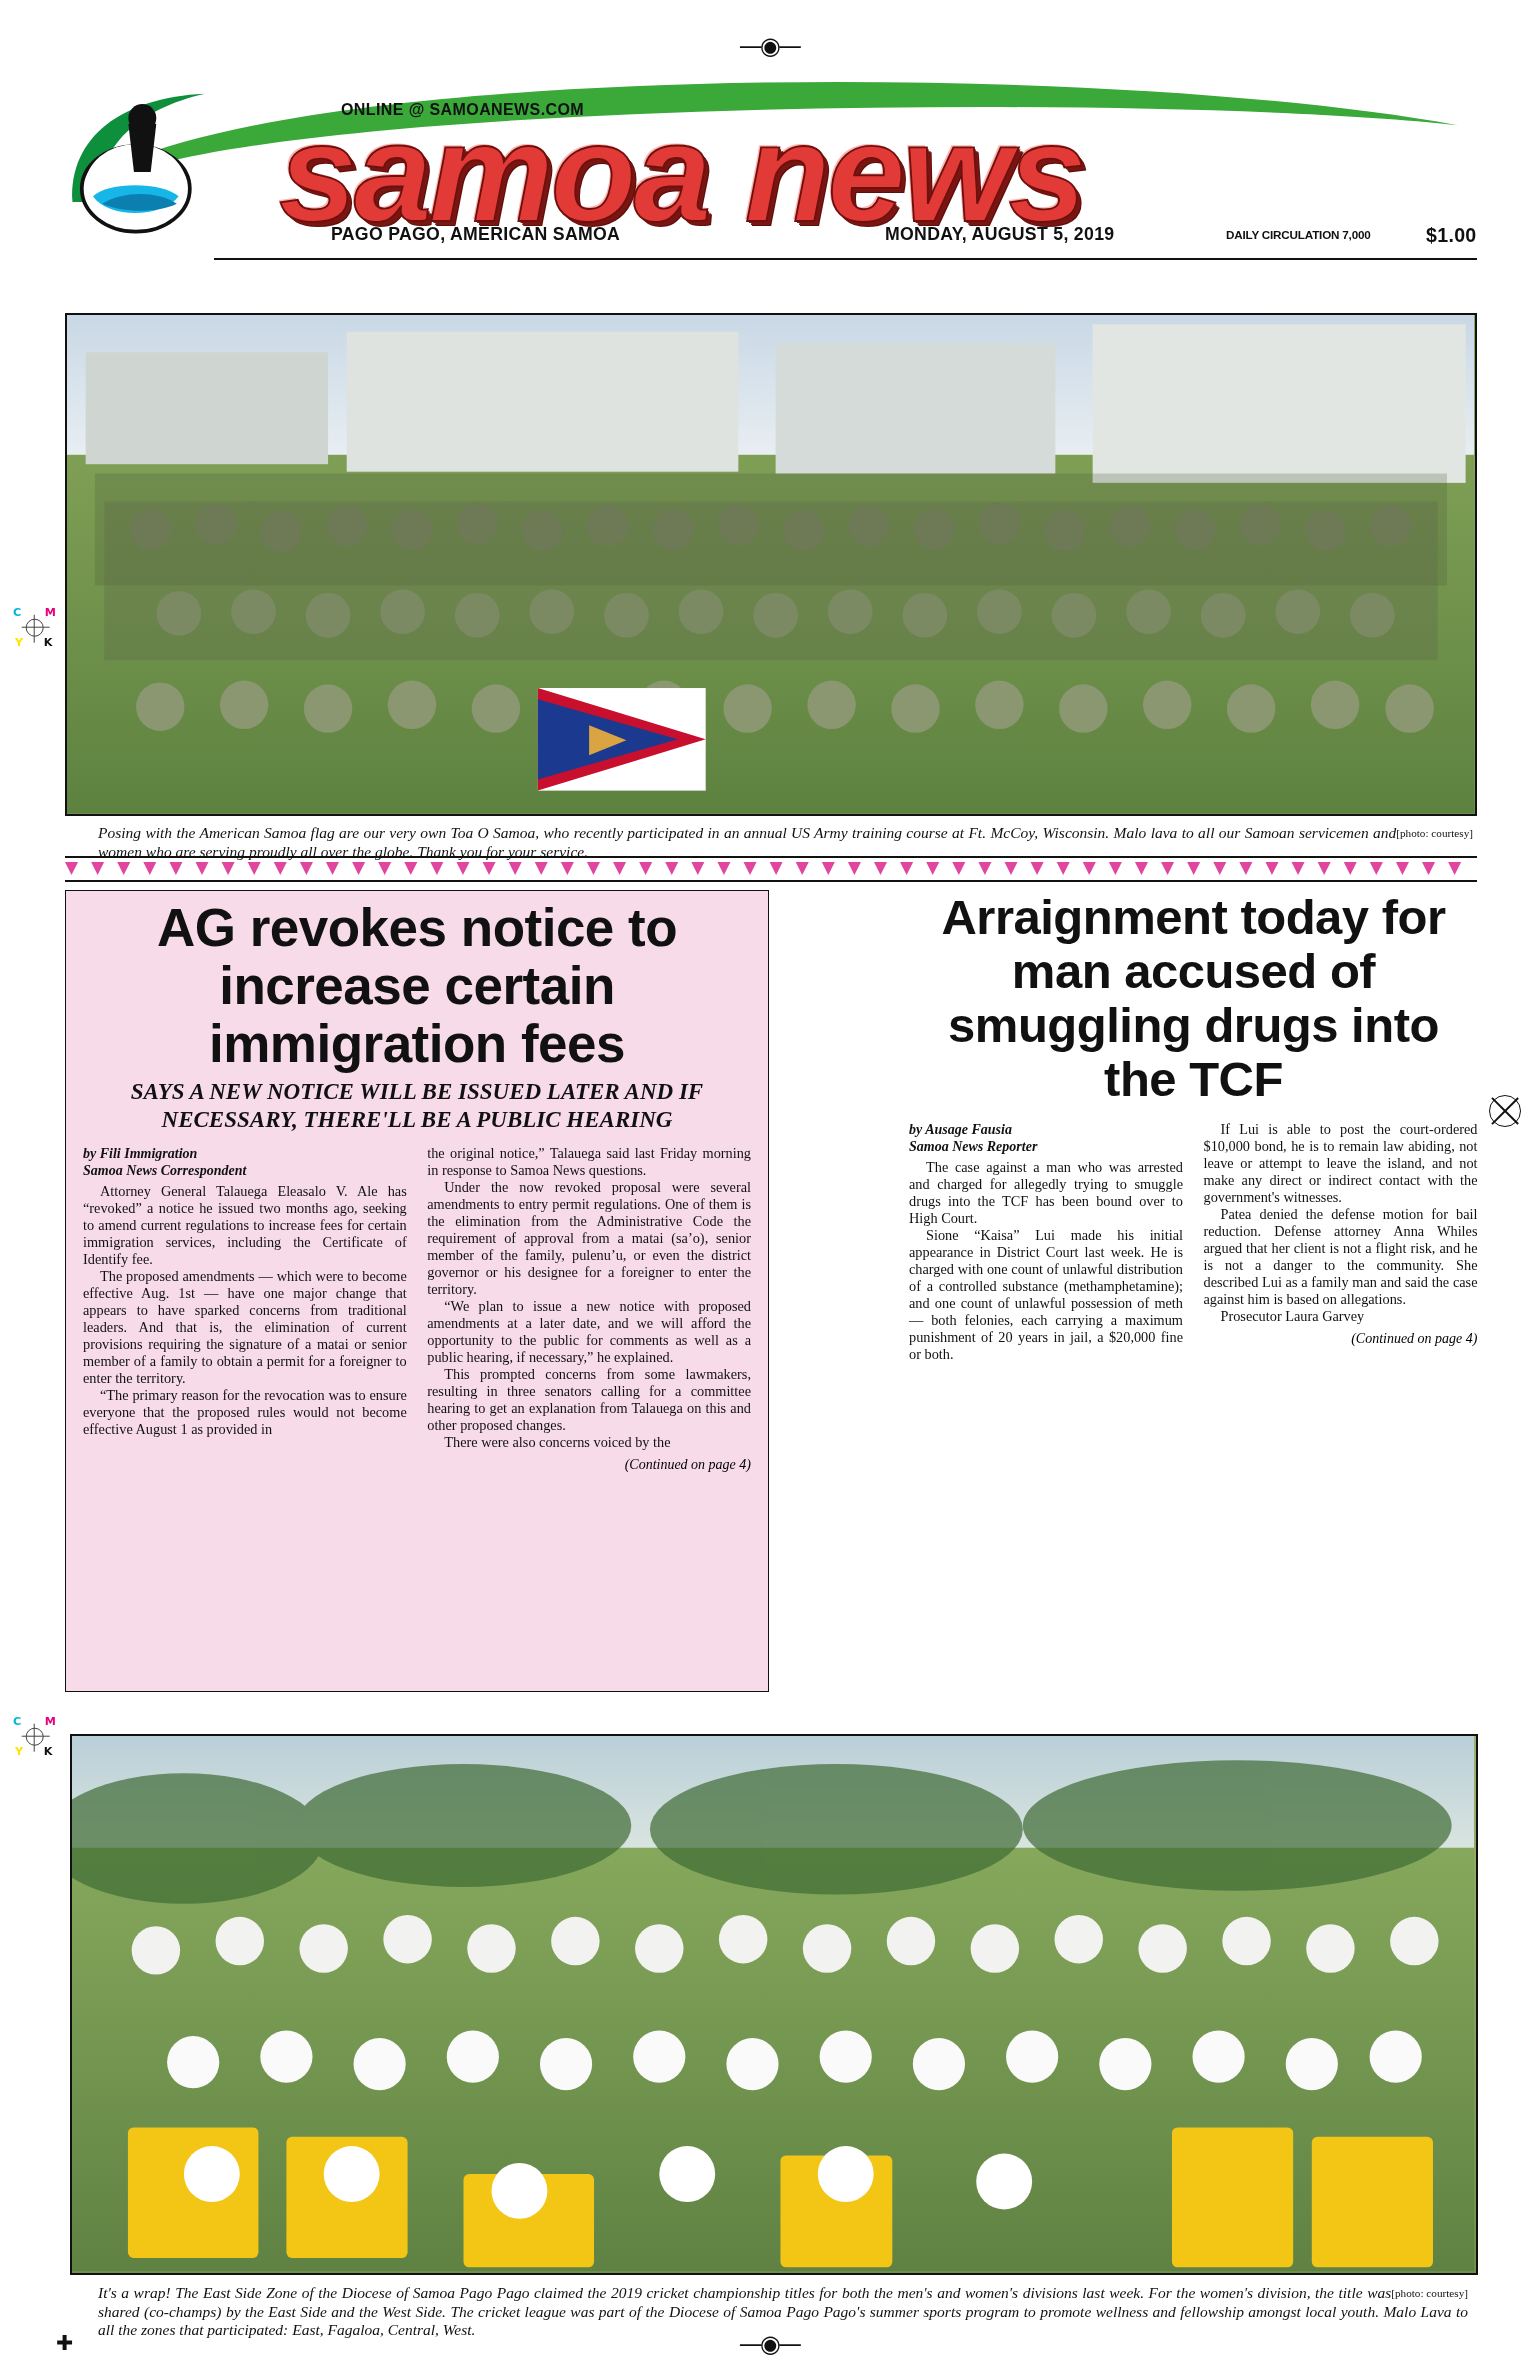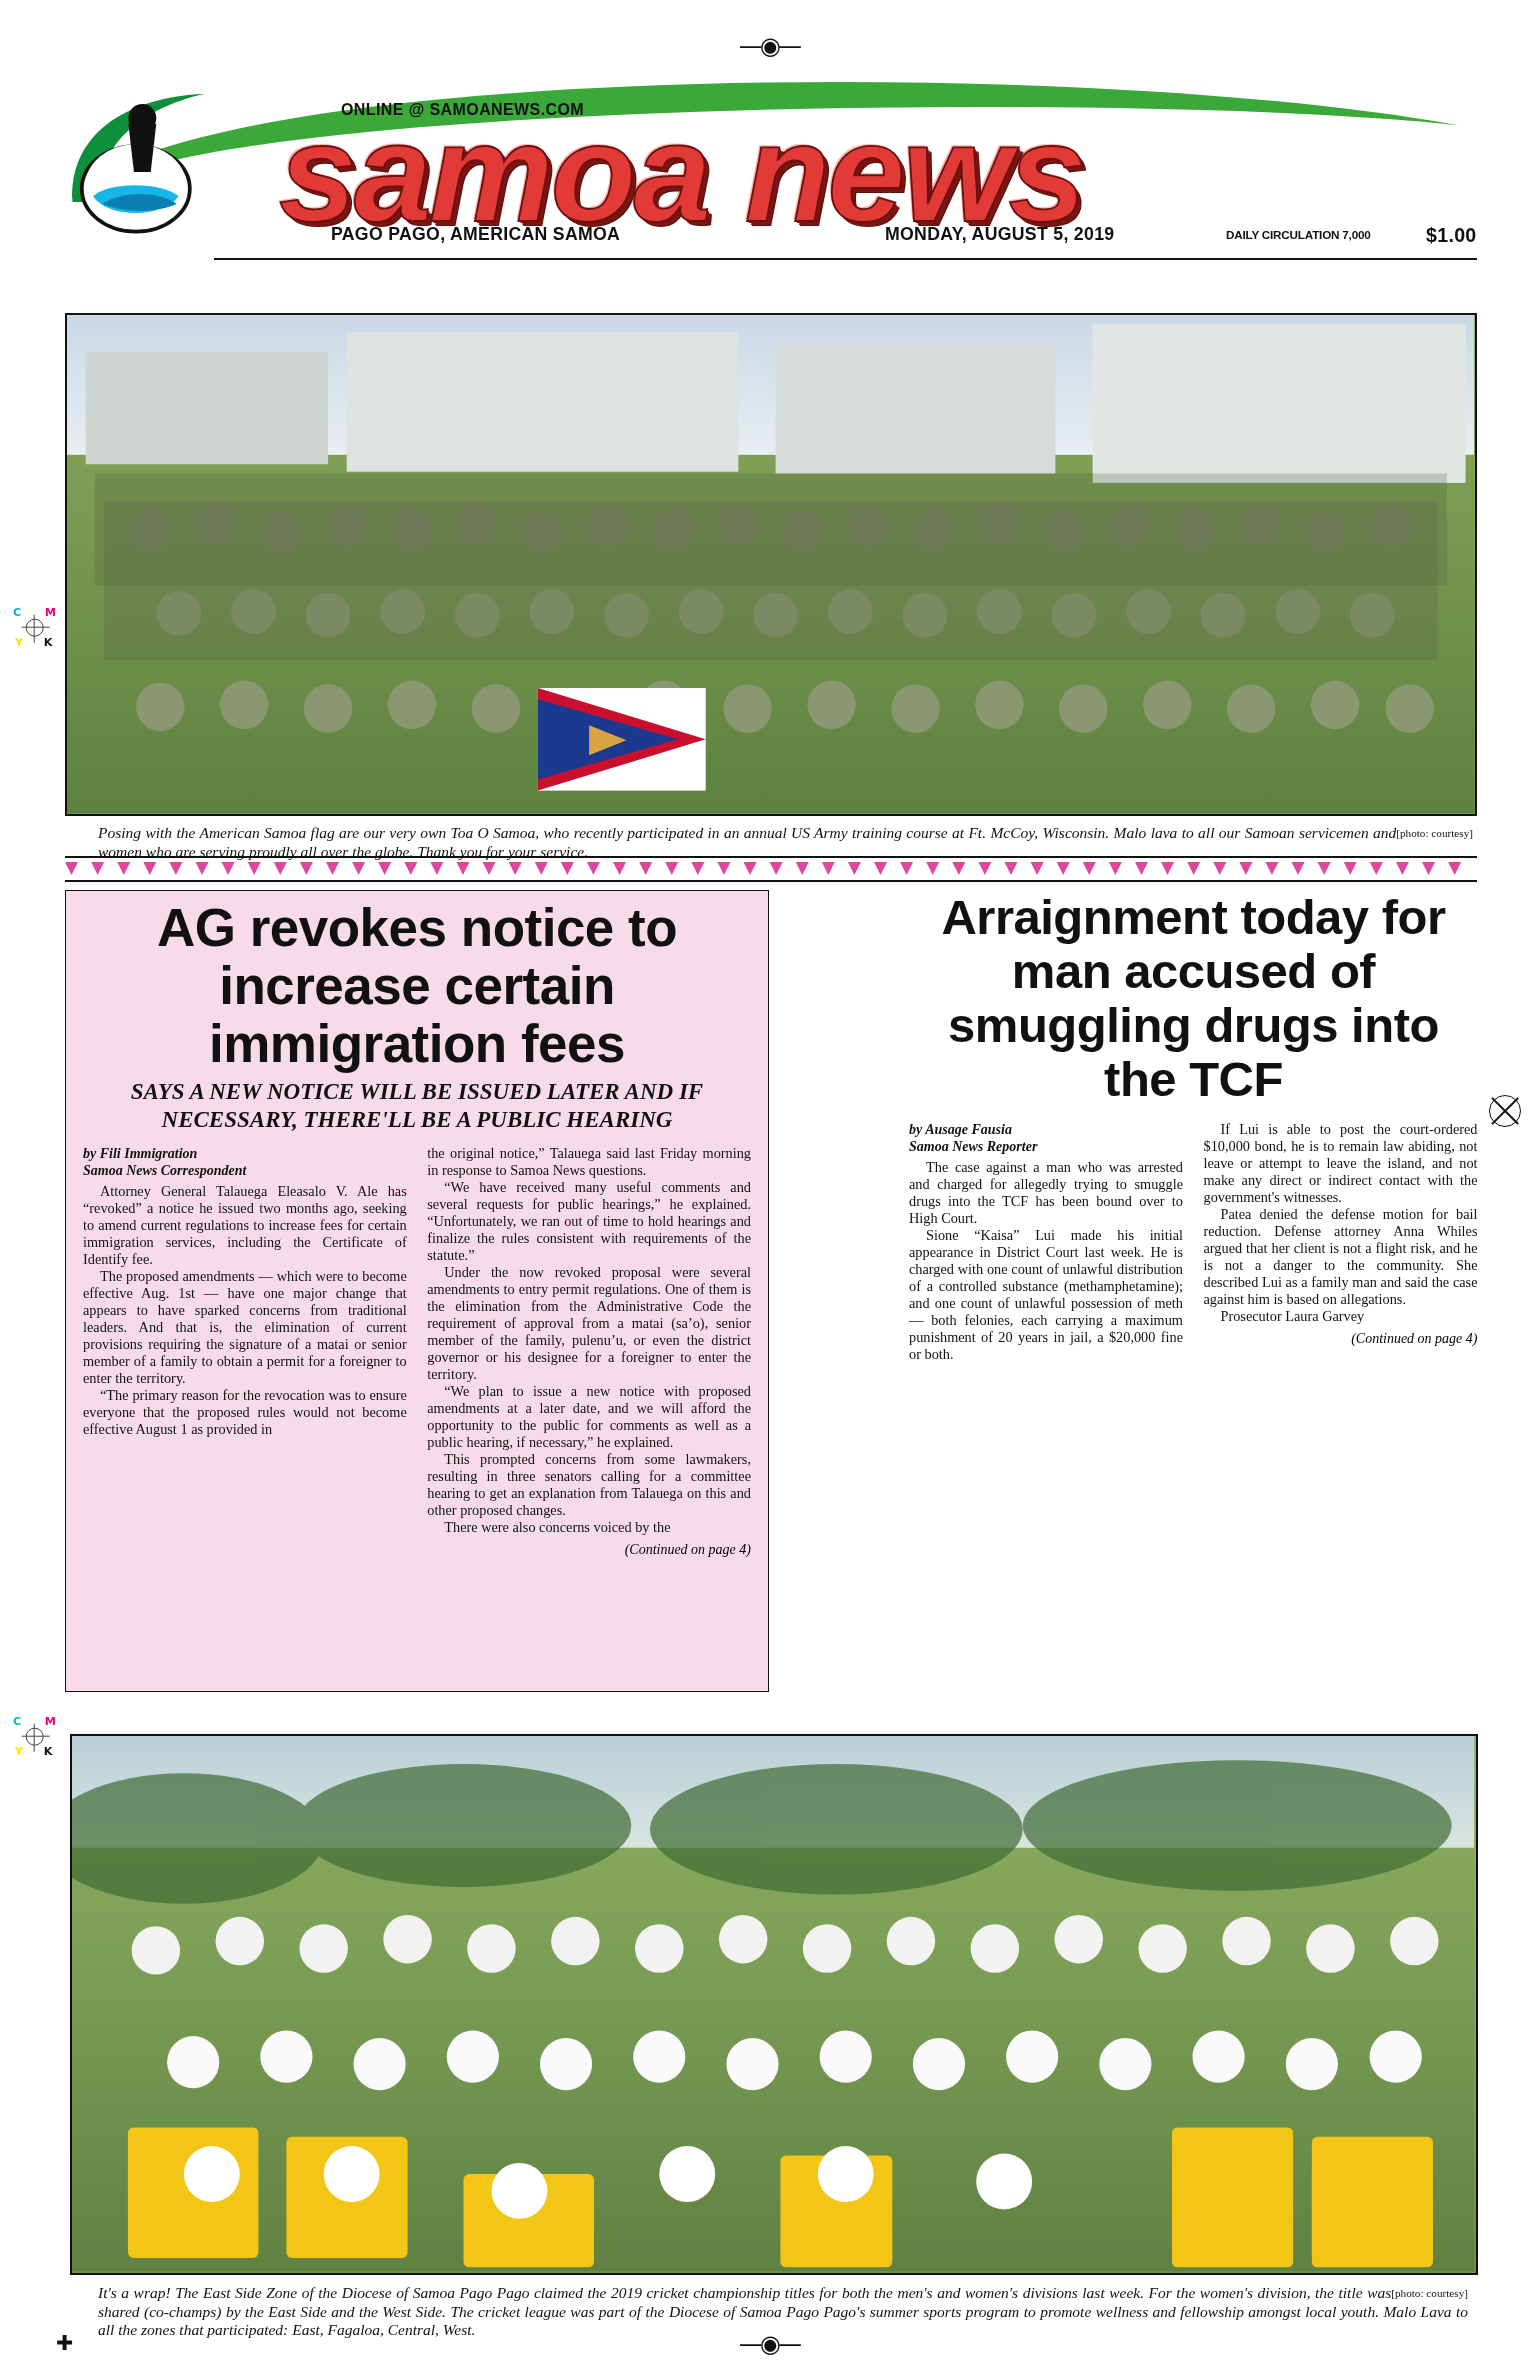--- a/index.html
+++ b/index.html
@@ -508,21 +508,20 @@
     <div class="cols">
       <div class="col">
         <div class="byline">by Fili Immigration</div>
         <div class="byline" style="margin-bottom:3.7px">Samoa News Correspondent</div>
         <p class="body-text first-par">Attorney General Talauega Eleasalo V. Ale has “revoked” a notice he issued two months ago, seeking to amend current regulations to increase fees for certain immigration services, including the Certificate of Identify fee.</p>
         <p class="body-text">The proposed amendments — which were to become effective Aug. 1st — have one major change that appears to have sparked concerns from traditional leaders. And that is, the elimination of current provisions requiring the signature of a matai or senior member of a family to obtain a permit for a foreigner to enter the territory.</p>
         <p class="body-text">“The primary reason for the revocation was to ensure everyone that the proposed rules would not become effective August 1 as provided in</p>
       </div>
       <div class="col">
         <p class="body-text">the original notice,” Talauega said last Friday morning in response to Samoa News questions.</p>
-        <p class="body-text">“We have received many useful comments and several requests for public hearings,” he explained. “Unfortunately, we ran out of time to hold hearings and finalize the rules consistent with requirements of the statute.”</p>
         <p class="body-text">Under the now revoked proposal were several amendments to entry permit regulations. One of them is the elimination from the Administrative Code the requirement of approval from a matai (sa’o), senior member of the family, pulenu’u, or even the district governor or his designee for a foreigner to enter the territory.</p>
         <p class="body-text">“We plan to issue a new notice with proposed amendments at a later date, and we will afford the opportunity to the public for comments as well as a public hearing, if necessary,” he explained.</p>
         <p class="body-text">This prompted concerns from some lawmakers, resulting in three senators calling for a committee hearing to get an explanation from Talauega on this and other proposed changes.</p>
         <p class="body-text">There were also concerns voiced by the</p>
         <div class="cont-note">(Continued on page 4)</div>
       </div>
     </div>
   </div>
 
   <div class="story-right">

